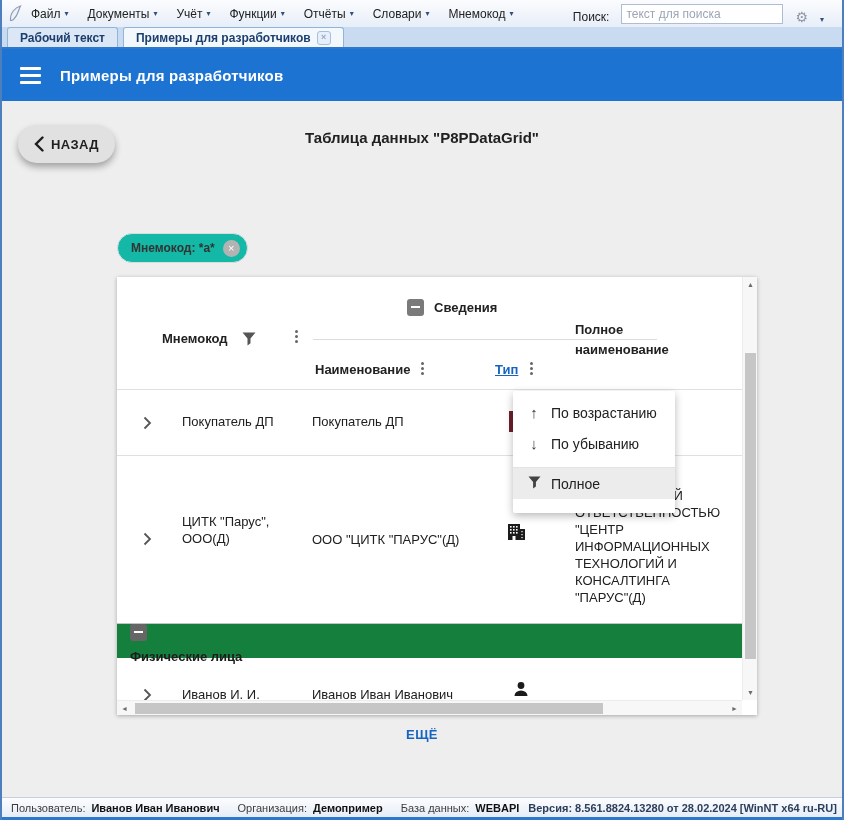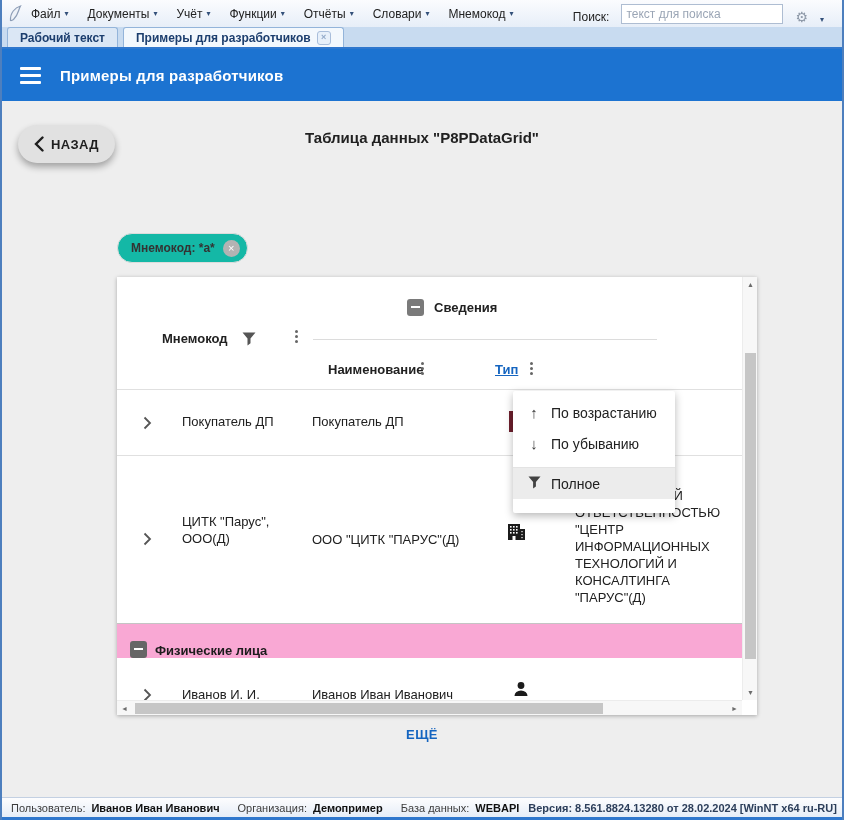--- a/index.html
+++ b/index.html
@@ -54,22 +54,22 @@
   .minusico::after{content:"";position:absolute;left:4px;right:4px;top:7px;height:2px;background:#fff;}
   .grouphdr{left:290px;top:22px;display:flex;align-items:center;gap:10px;}
   .grouphdr span{font-size:13px;font-weight:bold;color:#212121;}
   .colhdr{font-size:13px;font-weight:bold;color:#212121;white-space:nowrap;}
   .collink{font-size:13px;font-weight:bold;color:#1565c0;text-decoration:underline;cursor:pointer;}
   .kebab{display:inline-flex;flex-direction:column;gap:2px;padding:2px;cursor:pointer;}
   .kebab i{width:3px;height:3px;border-radius:50%;background:#666;}
   .hline{height:1px;background:#dcdcdc;}
   .rowdiv{left:0;right:15px;height:1px;background:#e0e0e0;}
   .cell{font-size:13px;color:#212121;}
-  .section{left:0;right:15px;top:346px;height:35px;background:#f9a8d4;border-top:1px solid #c4c4c4;
-    display:flex;align-items:flex-end;gap:8px;padding-left:13px;box-sizing:border-box;}
+  .section{left:0;right:15px;top:346px;height:35px;background:#15803d;border-top:1px solid #c4c4c4;
+    display:flex;align-items:flex-start;gap:8px;padding-left:13px;box-sizing:border-box;flex-direction:column;}
   .section span{font-size:13px;font-weight:bold;color:#1d1d1d;}
   .sliver{left:392px;top:134px;width:5px;height:21px;background:#6d1f2d;}
   
   .vscroll{right:0;top:0;width:15px;height:423px;background:#f7f7f7;border-left:1px solid #ececec;box-sizing:border-box;}
   .vthumb{position:absolute;left:2px;width:11px;top:76px;height:306px;background:#c6c6c6;}
   .sarrow{position:absolute;font-size:7px;color:#6b6b6b;width:15px;text-align:center;line-height:15px;}
   .hscroll{left:0;bottom:0;height:15px;right:15px;background:#f7f7f7;border-top:1px solid #ececec;box-sizing:border-box;}
   .hthumb{position:absolute;top:2px;height:11px;left:18px;width:468px;background:#c6c6c6;}
   
   .sortmenu{position:absolute;left:511px;top:290px;width:162px;background:#fff;z-index:30;
@@ -184,22 +184,23 @@
             <path d="M0.5 0.5 h12 l-4.6 5.6 v4.4 l-2.8 2 v-6.4 z" fill="#555"></path>
           </svg>
       </span>
       <span class="abs kebab" style="left:176px;top:51px;">
           <i></i>
           <i></i>
           <i></i>
         </span>
       <div class="abs hline" style="left:196px;top:62px;width:344px;"></div>
 
-
-      <div class="abs colhdr" style="left:195px;top:85px;padding-left:16px;">Наименование</div>
+      <div class="abs colhdr" style="left:458px;top:43px;width:145px;white-space:normal;line-height:20px;">Полное наименование</div>
+
+      <div class="abs colhdr" style="left:182px;top:85px;padding-left:16px;">Наименование</div>
       <span class="abs kebab" style="left:302px;top:83px;">
           <i></i>
           <i></i>
           <i></i>
         </span>
       <div class="abs collink" style="left:378px;top:85px;">Тип</div>
       <span class="abs kebab" style="left:411px;top:83px;">
           <i></i>
           <i></i>
           <i></i>

